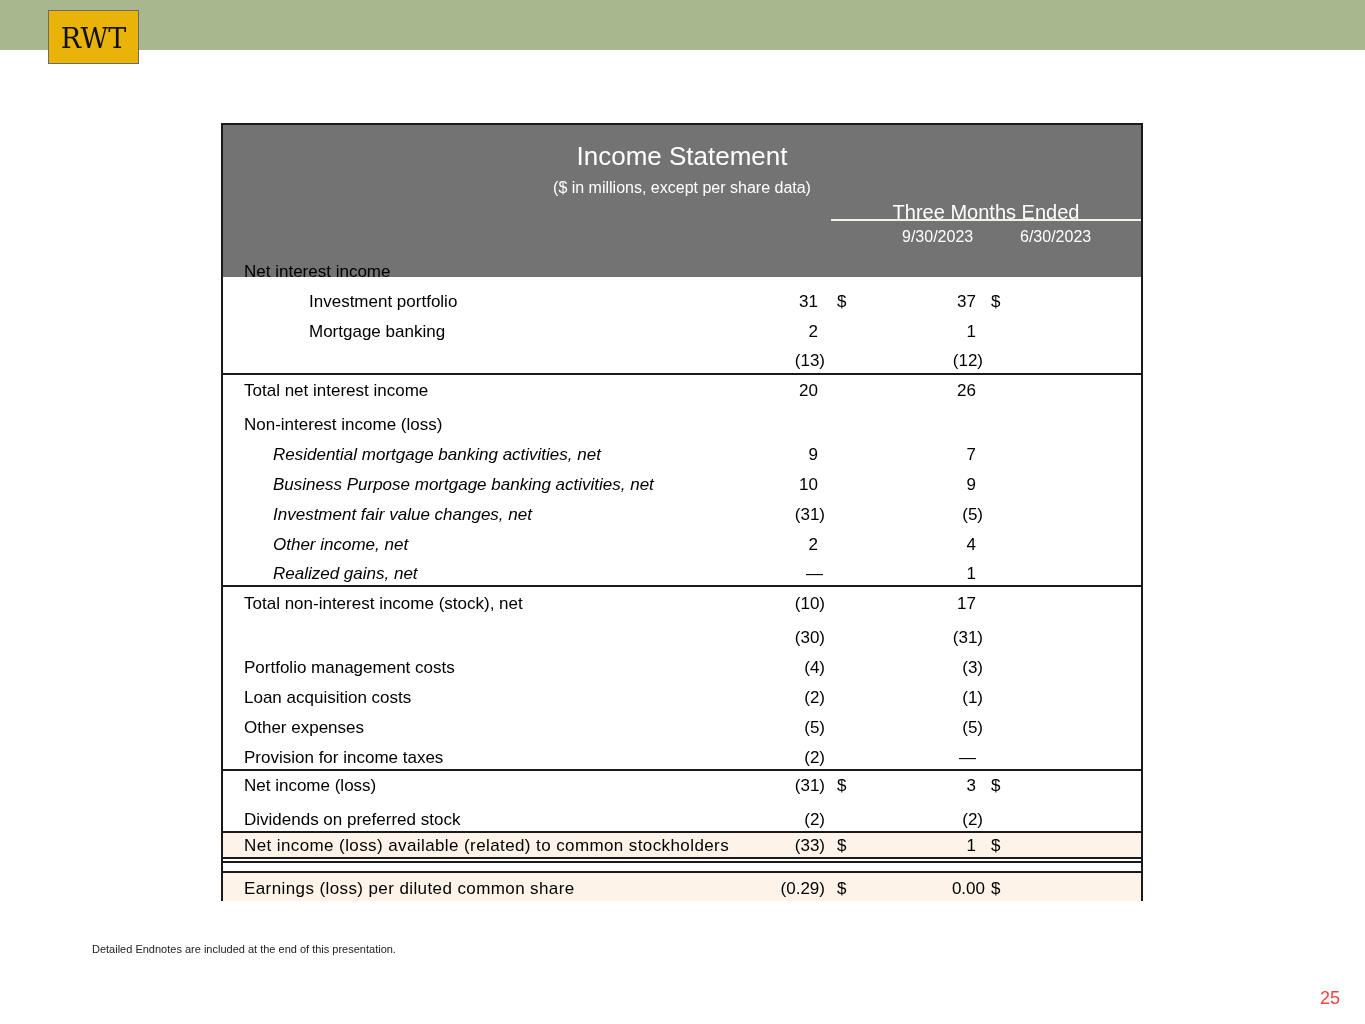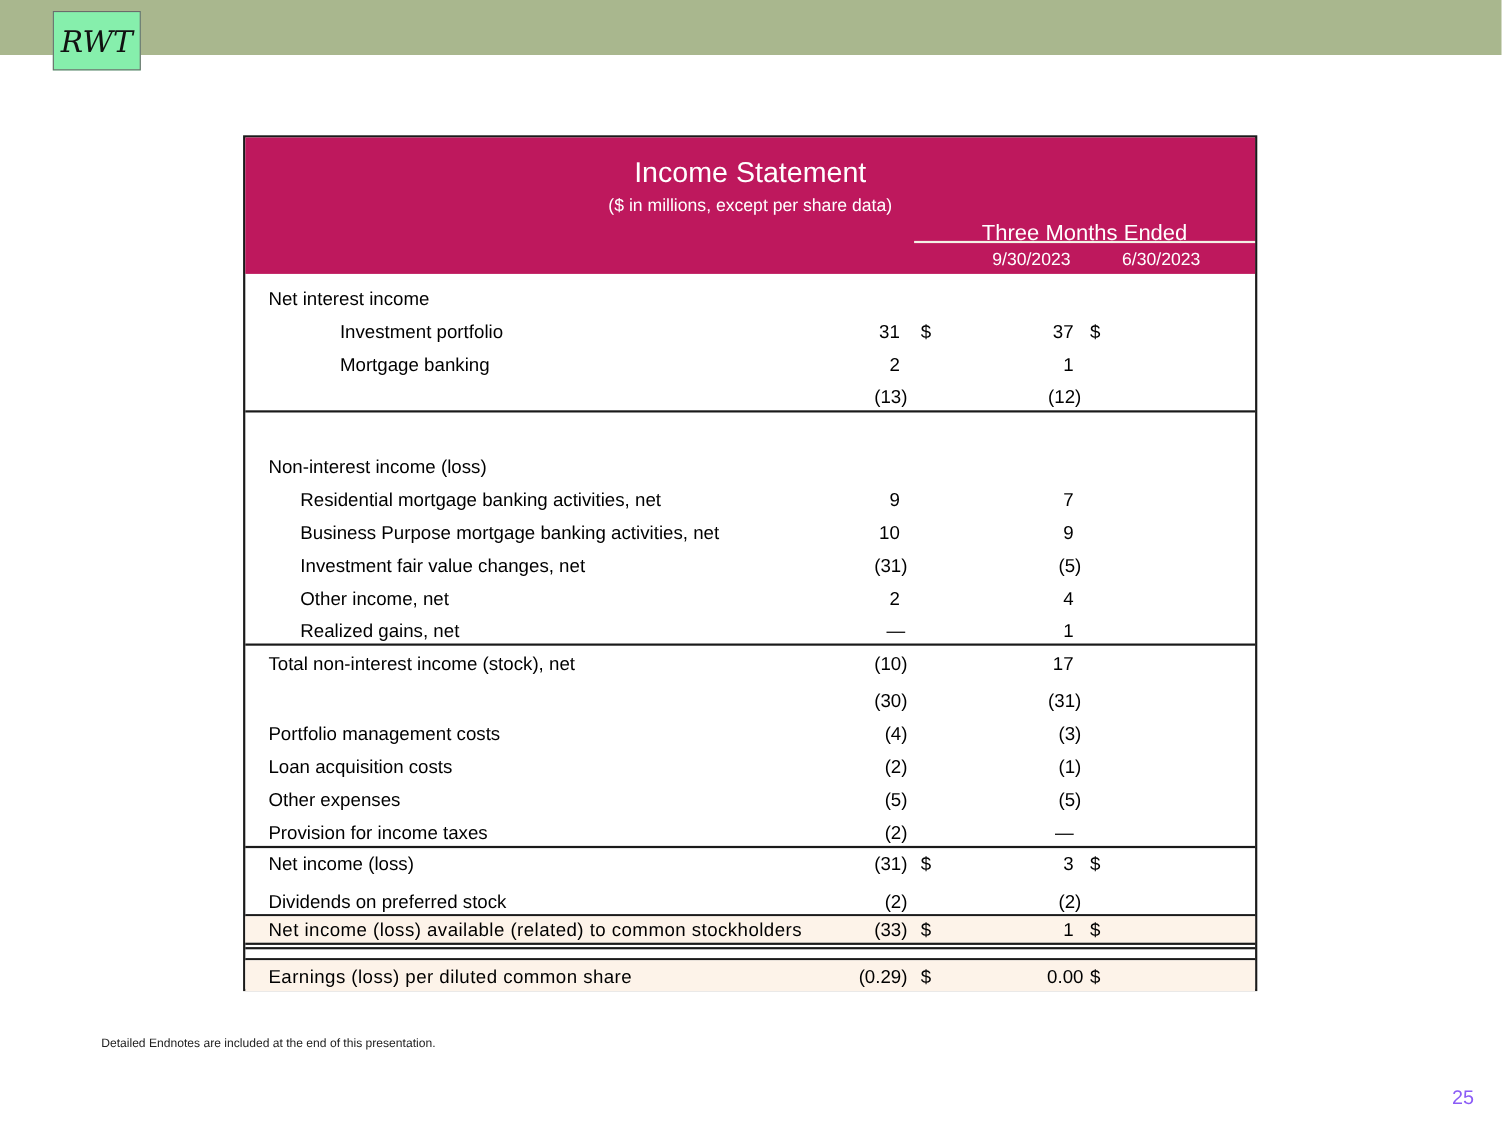--- a/index.html
+++ b/index.html
@@ -17,50 +17,49 @@
     }
     .top-band {
       position: absolute;
       left: 0; top: 0;
       width: 1365px; height: 50px;
       background: #a9b78e;
     }
     .logo-box {
       position: absolute;
       left: 48px; top: 10px;
-      width: 80px; height: 54px;
-      background: #86efac;
+      width: 91px; height: 54px;
+      background: #eab308;
       border: 1px solid #6b6b6b;
       box-sizing: border-box;
       display: flex;
       align-items: center;
       justify-content: center;
-      font-style: italic;
     }
     .logo-text {
       font-family: "DejaVu Serif", serif;
       font-size: 27px;
       color: #111;
       letter-spacing: 0px;
       padding-top: 2px;
     }
     .table-wrap {
       position: absolute;
       left: 221px; top: 123px;
       width: 922px;
       height: 778px;
       border: 2px solid #1a1a1a;
       box-sizing: border-box;
       background: #fff;
     }
     .tbl-header {
       position: absolute;
       left: 0; top: 0;
-      width: 918px; height: 124px;
-      background: #be185d;
+      width: 918px; height: 152px;
+      background: #737373;
     }
     .tbl-title {
       position: absolute;
       left: 0; width: 918px;
       top: 16px;
       text-align: center;
       color: #fff;
       font-size: 26px;
       padding-left: 0px;
       box-sizing: border-box;
@@ -105,21 +104,21 @@
       font-size: 17px;
       line-height: 30px;
     }
     .row .label {
       position: absolute;
       top: 0;
       white-space: nowrap;
     }
     .row .label.l0 { left: 21px; }
     .row .label.l1 { left: 46px; margin-left: 40px; }
-    .row .label.l2 { left: 50px; }
+    .row .label.l2 { left: 50px; font-style: italic; }
     .row .cur1 { position: absolute; left: 614px; top: 0; }
     .row .cur2 { position: absolute; left: 768px; top: 0; }
     .row .v1 {
       position: absolute;
       right: 168px; top: 0;
       text-align: right;
       white-space: nowrap;
     }
     .row .v2 {
       position: absolute;
@@ -149,21 +148,21 @@
     .footnote {
       position: absolute;
       left: 92px; top: 943px;
       font-size: 11px;
       color: #222;
     }
     .page-num {
       position: absolute;
       left: 1320px; top: 988px;
       font-size: 18px;
-      color: #8b5cf6;
+      color: #ef4444;
     }
   </style>
 </head>
 <body>
 
 <div class="top-band"></div>
 <div class="logo-box">
   <span class="logo-text">RWT</span>
 </div>
 
@@ -190,20 +189,25 @@
   <div class="row" style="top:192px">
     <span class="label l1">Mortgage banking</span>
     <span class="v1 pos">2</span>
     <span class="v2 pos">1</span>
   </div>
   <div class="row" style="top:221px">
     <span class="v1">(13)</span>
     <span class="v2">(12)</span>
   </div>
   <div class="rule" style="top:248px"></div>
+  <div class="row" style="top:251px">
+    <span class="label l0">Total net interest income</span>
+    <span class="v1 pos">20</span>
+    <span class="v2 pos">26</span>
+  </div>
 
   <div class="row" style="top:285px">
     <span class="label l0">Non-interest income (loss)</span>
   </div>
   <div class="row" style="top:315px">
     <span class="label l2">Residential mortgage banking activities, net</span>
     <span class="v1 pos">9</span>
     <span class="v2 pos">7</span>
   </div>
   <div class="row" style="top:345px">

